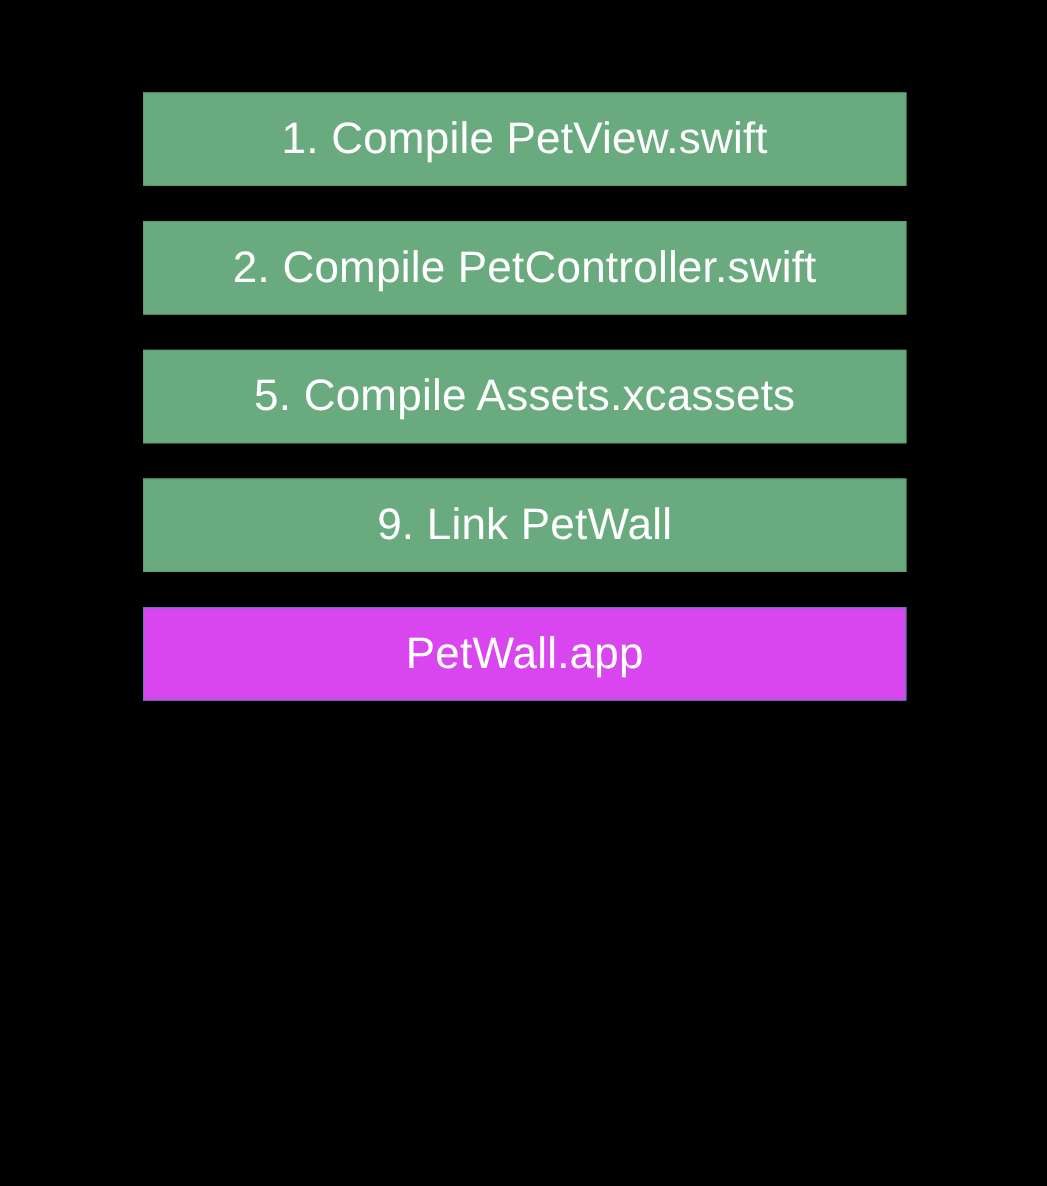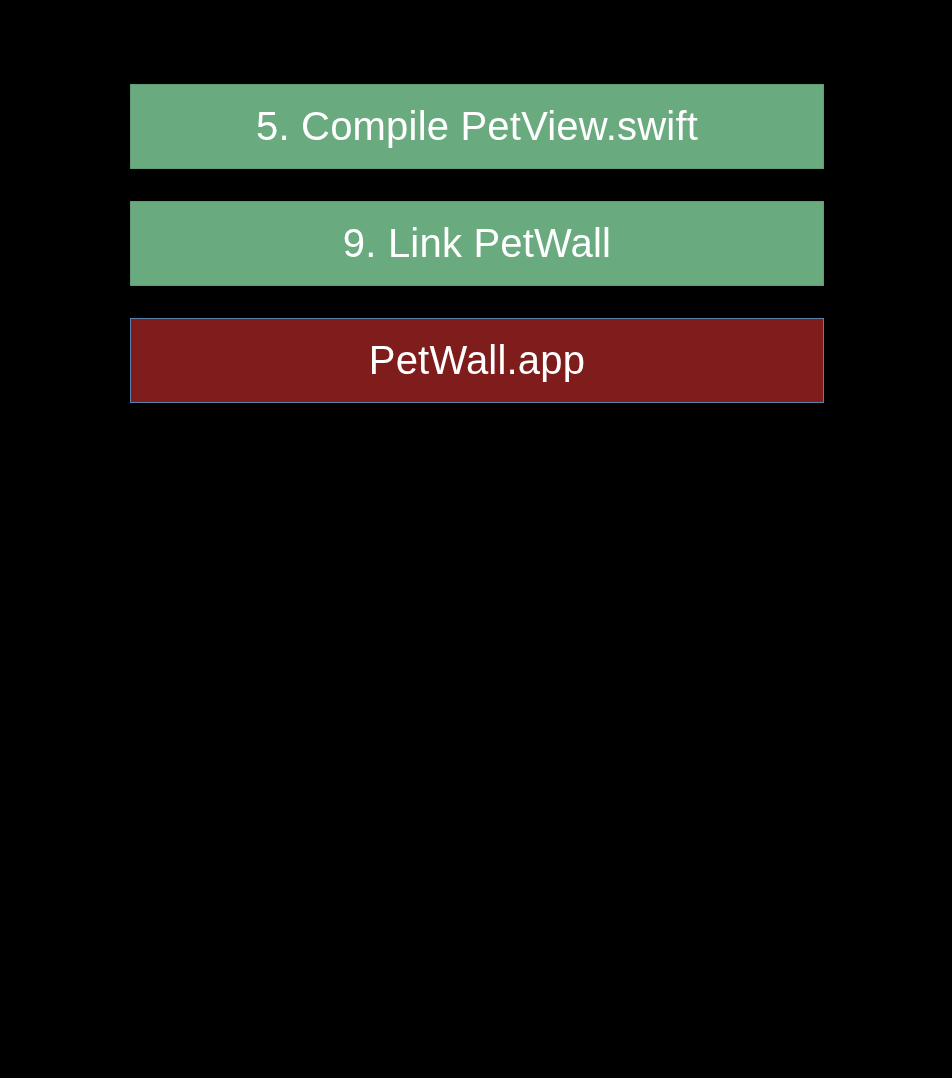--- a/index.html
+++ b/index.html
@@ -35,31 +35,37 @@
     font-size: 40px;
     font-weight: 400;
     letter-spacing: 0.2px;
     white-space: nowrap;
   }
   .bar.step {
     background: #6aaa7f;
     border: 1px solid #619d74;
   }
   .bar.output {
-    background: #7f1d1d;
+    background: #d946ef;
     border: 1px solid #5583a9;
   }
 </style>
 </head>
 <body>
 
 <div class="diagram">
   <div class="bar-stack">
     <div class="bar step">
-      <span>5. Compile PetView.swift</span>
+      <span>1. Compile PetView.swift</span>
+    </div>
+    <div class="bar step">
+      <span>2. Compile PetController.swift</span>
+    </div>
+    <div class="bar step">
+      <span>5. Compile Assets.xcassets</span>
     </div>
     <div class="bar step">
       <span>9. Link PetWall</span>
     </div>
     <div class="bar output">
       <span>PetWall.app</span>
     </div>
   </div>
 </div>
 

